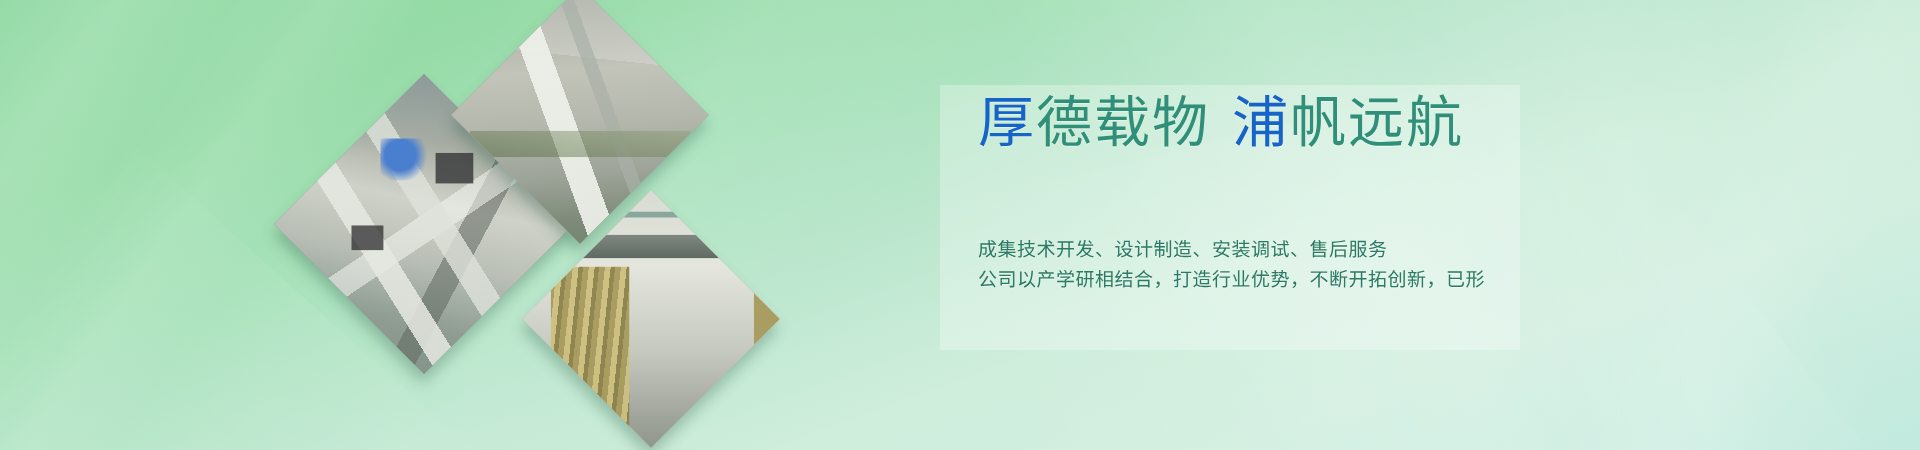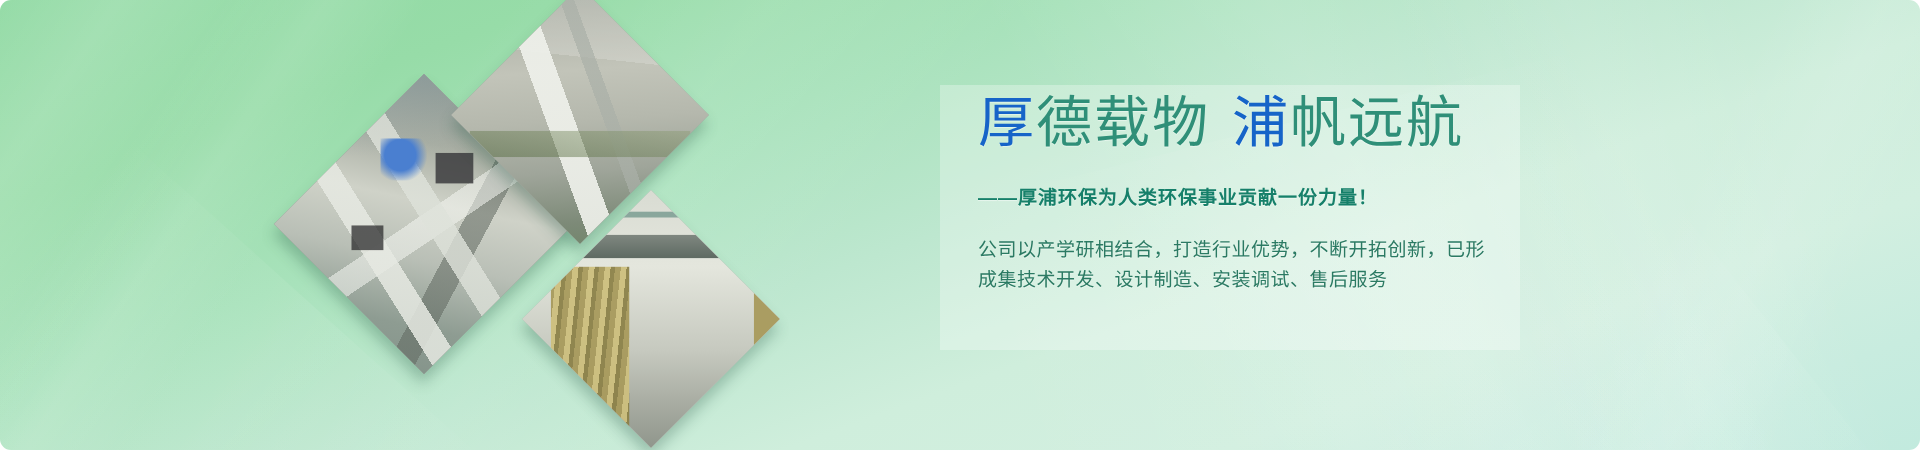--- a/index.html
+++ b/index.html
@@ -17,21 +17,20 @@
     background:
       linear-gradient(160deg,
         #8fd9a2 0%,
         #97dca8 18%,
         #a8e2bb 34%,
         #bde7cf 50%,
         #cfeedc 64%,
         #d2efe0 78%,
         #c8ecdf 90%,
         #c2eade 100%);
-    border-radius: 11px;
   }
 
   
   .streaks {
     position: absolute;
     inset: 0;
     overflow: hidden;
     pointer-events: none;
   }
   .streak {
@@ -216,20 +215,19 @@
       <div class="inner"></div>
     </div>
   </div>
 
   <div class="panel"></div>
 
   <div class="headline">
     <span class="hl-accent">厚</span><span class="hl-main">德载物</span><span class="hl-gap"></span><span class="hl-accent">浦</span><span class="hl-main">帆远航</span>
   </div>
 
-  <div class="subtitle">——厚浦环保为人类环保事业贡献一份力量！</div>
 
   <div class="body-text">
+    <span class="line">成集技术开发、设计制造、安装调试、售后服务</span>
     <span class="line">公司以产学研相结合，打造行业优势，不断开拓创新，已形</span>
-    <span class="line">成集技术开发、设计制造、安装调试、售后服务</span>
   </div>
 
 </div>
 
 </body></html>

